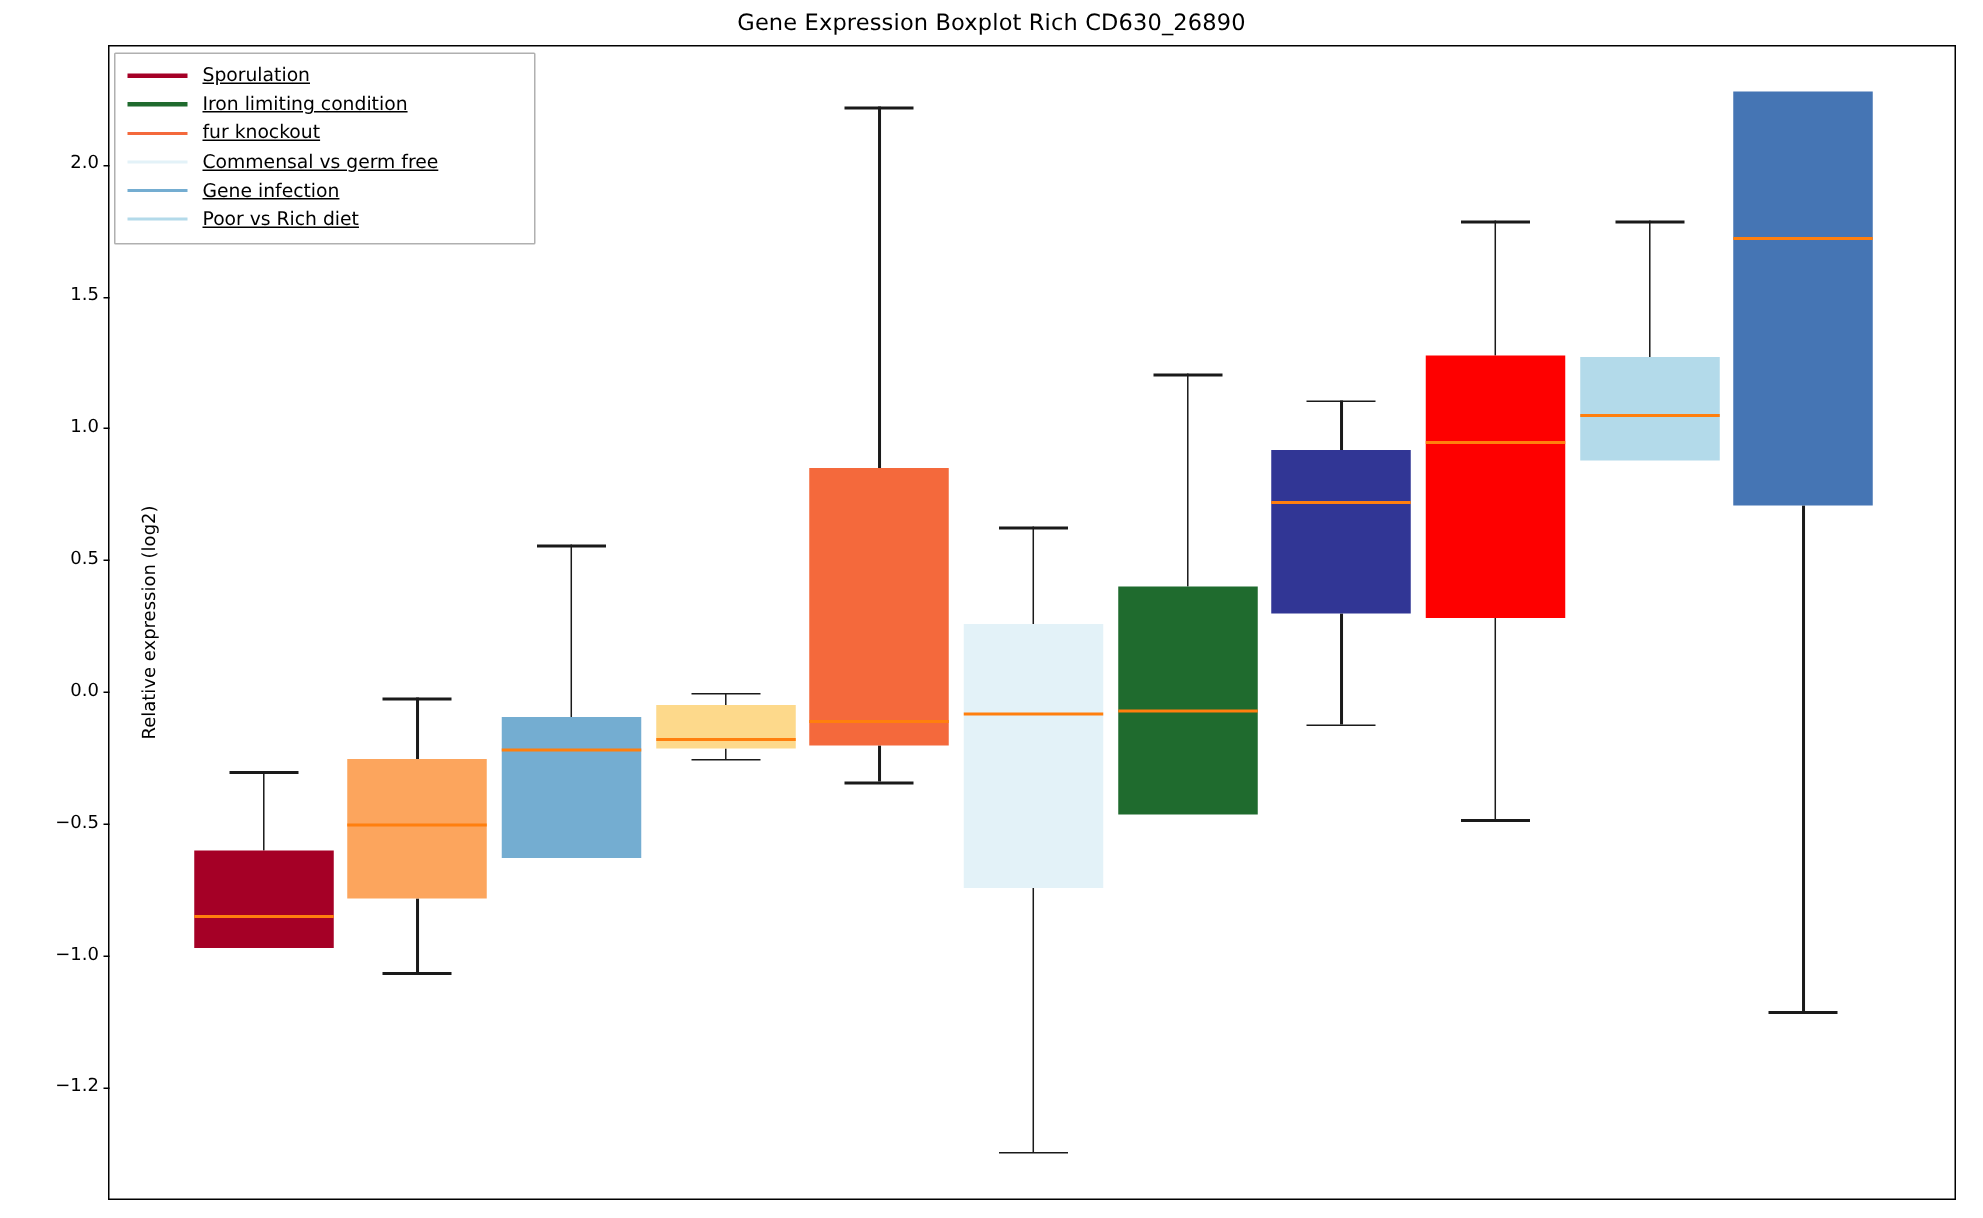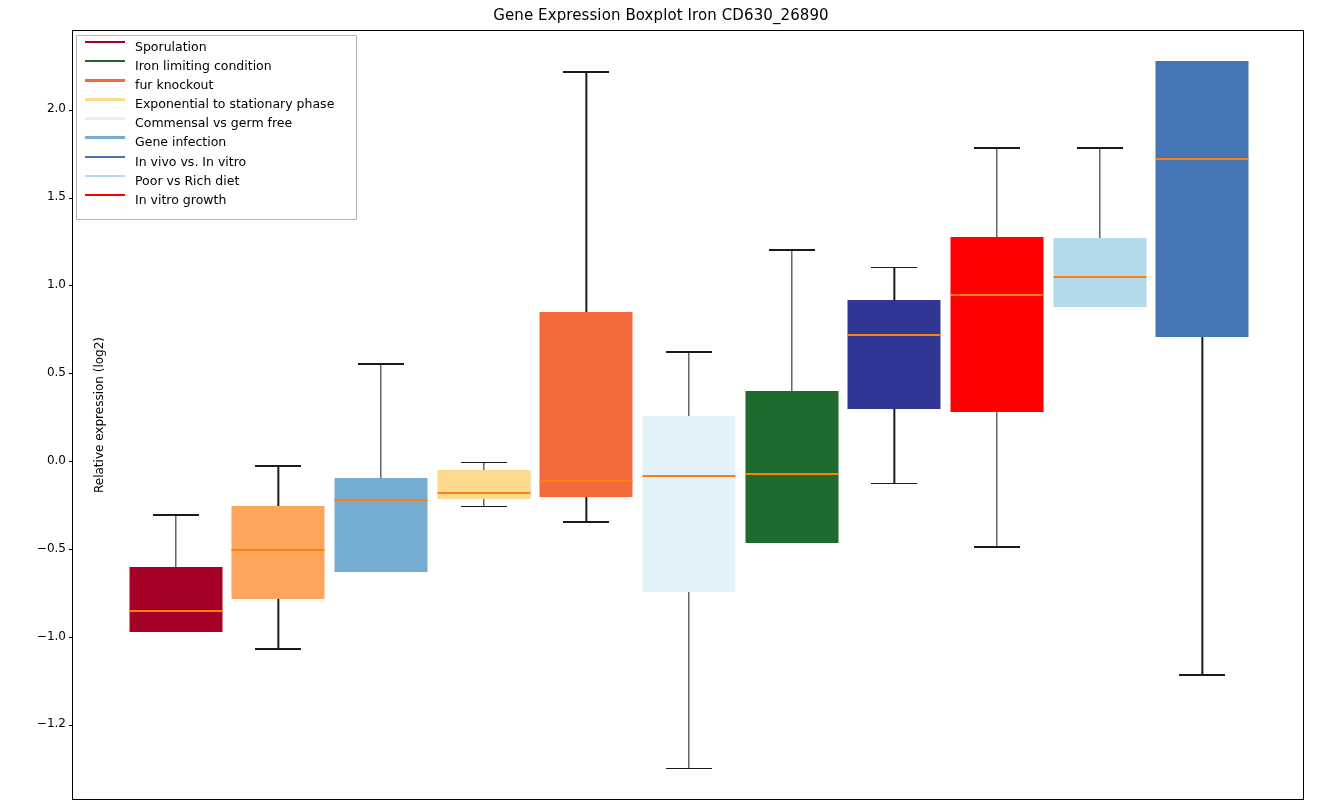--- a/index.html
+++ b/index.html
@@ -39,30 +39,30 @@
   .cap{position:absolute;height:1.6px;background:#1a1a1a;left:50%;transform:translateX(-50%);width:46px;}
   .boxrect{position:absolute;left:50%;transform:translateX(-50%);width:93px;box-sizing:border-box;}
   .median{position:absolute;left:50%;transform:translateX(-50%);width:93px;height:1.8px;background:#ff7f0e;}
 
   
   #legend{
     position:absolute;left:76px;top:35px;width:281px;
     background:#ffffff;border:1px solid #b0b0b0;border-radius:1px;
     padding:5px 8px 6px 8px;box-sizing:border-box;
   }
-  .legend-row{display:flex;align-items:flex-start;height:19.1px;}
+  .legend-row{display:flex;align-items:center;height:19.1px;text-decoration:underline;}
   .legend-swatch{width:40px;height:2.4px;margin-right:10px;flex:0 0 auto;}
   .legend-text{font-size:12.5px;color:#000000;white-space:nowrap;line-height:1;}
 </style>
 </head>
 <body>
 
 <div id="figure">
 
-  <div id="title">Gene Expression Boxplot Iron CD630_26890</div>
+  <div id="title">Gene Expression Boxplot Rich CD630_26890</div>
 
   <div id="axes">
     <div id="ylabel">Relative expression (log2)</div>
     <div id="yticks">
         <div class="ytick" style="top: 694.406px;">
           <div class="mark"></div>
           <div class="lab">−1.2</div>
         </div>
         <div class="ytick" style="top: 606.507px;">
           <div class="mark"></div>
@@ -182,38 +182,26 @@
       </div>
       <div class="legend-row">
         <span class="legend-swatch" style="background: rgb(31, 107, 46);"></span>
         <span class="legend-text">Iron limiting condition</span>
       </div>
       <div class="legend-row">
         <span class="legend-swatch" style="background: rgb(244, 105, 60);"></span>
         <span class="legend-text">fur knockout</span>
       </div>
       <div class="legend-row">
-        <span class="legend-swatch" style="background: rgb(253, 217, 139);"></span>
-        <span class="legend-text">Exponential to stationary phase</span>
-      </div>
-      <div class="legend-row">
         <span class="legend-swatch" style="background: rgb(227, 242, 248);"></span>
         <span class="legend-text">Commensal vs germ free</span>
       </div>
       <div class="legend-row">
         <span class="legend-swatch" style="background: rgb(116, 173, 209);"></span>
         <span class="legend-text">Gene infection</span>
       </div>
       <div class="legend-row">
-        <span class="legend-swatch" style="background: rgb(69, 117, 180);"></span>
-        <span class="legend-text">In vivo vs. In vitro</span>
-      </div>
-      <div class="legend-row">
         <span class="legend-swatch" style="background: rgb(179, 218, 234);"></span>
         <span class="legend-text">Poor vs Rich diet</span>
       </div>
-      <div class="legend-row">
-        <span class="legend-swatch" style="background: rgb(254, 0, 0);"></span>
-        <span class="legend-text">In vitro growth</span>
-      </div>
     </div>
 
 </div>
 
 </body></html>

